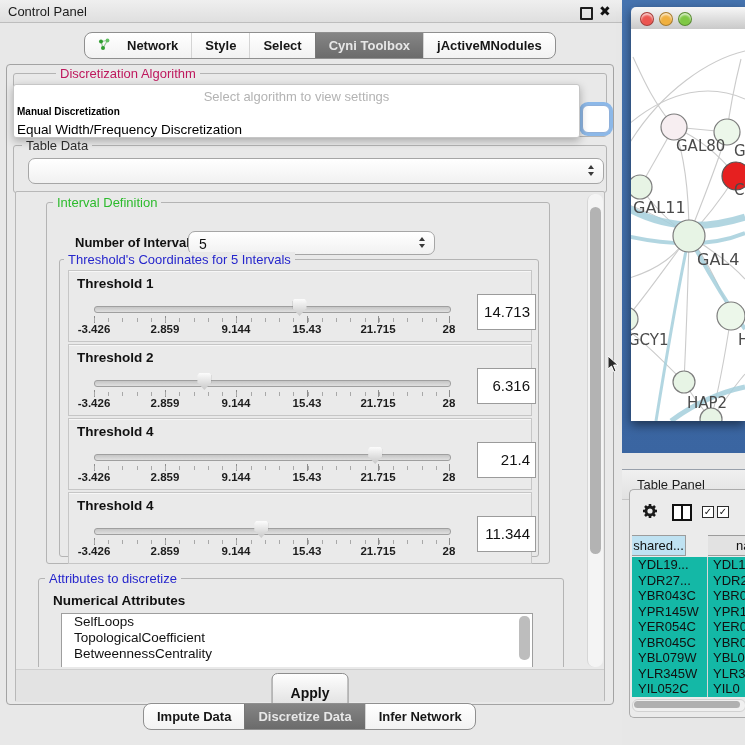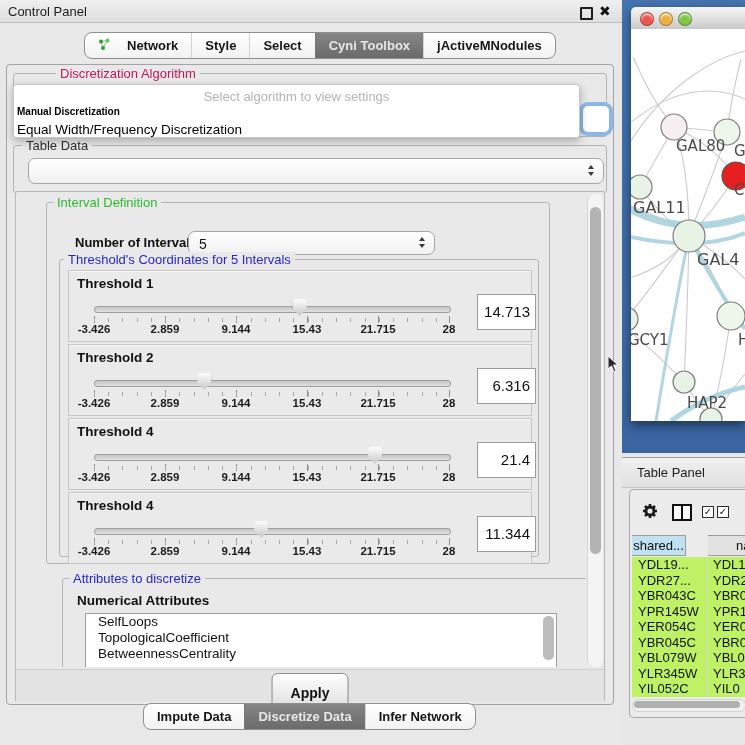--- a/index.html
+++ b/index.html
@@ -72,54 +72,54 @@
     filter:drop-shadow(0 0 1px #777);}
   .ticks-minor{position:absolute;left:25px;top:47px;width:356px;height:4px;
     background:repeating-linear-gradient(90deg,#a8a8a8 0 1px,transparent 1px 14.24px);}
   .ticks-major{position:absolute;left:25px;top:45px;width:356px;height:7px;
     background:repeating-linear-gradient(90deg,#8d8d8d 0 1px,transparent 1px 71px);}
   .ticklabels{position:absolute;left:25px;top:52px;width:356px;height:14px;}
   .ticklabel{position:absolute;transform:translateX(-50%);font-size:11.5px;font-weight:600;color:#1c1c1c;top:0;}
   .thr-value{position:absolute;left:408px;top:23px;width:52px;height:34px;background:#fff;
     border:1px solid #9b9b9b;font-size:15px;line-height:34px;text-align:right;padding-right:5px;color:#111;}
 
-  .attr-grp{left:20px;top:384px;width:524px;height:110px;margin-left:24px;}
+  .attr-grp{left:20px;top:384px;width:524px;height:110px;}
   .attr-head{position:absolute;left:14px;top:14px;font-size:13.5px;font-weight:bold;color:#111;}
   .listbox{position:absolute;left:22px;top:34px;width:470px;height:70px;background:#fff;
     border:1px solid #9e9e9e;overflow:hidden;}
   .list-item{padding-left:12px;font-size:13.5px;height:16px;line-height:16px;color:#111;}
   .listbox .lb-scroll{position:absolute;right:2px;top:2px;width:11px;height:44px;
     background:#bdbdbd;border-radius:5px;}
 
   
   .blue{left:622px;top:0;width:123px;height:453px;background:linear-gradient(180deg,#4674b0,#3a65a1);}
   .net-win{left:9px;top:7px;width:114px;height:414px;box-shadow:0 4px 10px rgba(0,0,0,.5);}
   .net-titlebar{left:0;top:0;width:114px;height:22px;border-radius:5px 0 0 0;
     background:linear-gradient(#f7f7f7,#c9c9c9);border-bottom:1px solid #9a9a9a;}
   .light{position:absolute;top:5px;width:12px;height:12px;border-radius:50%;
     border:1px solid rgba(0,0,0,.3);box-shadow:inset 0 2px 2px rgba(255,255,255,.7);}
   .net-canvas{left:0;top:22px;width:114px;height:392px;background:#fff;overflow:hidden;}
 
   .table-region{left:622px;top:453px;width:123px;height:292px;background:#e7e7e7;}
-  .tp-bar{left:0;top:4px;width:123px;height:29px;background:linear-gradient(#f0f0f0,#e1e1e1);
+  .tp-bar{left:0;top:16px;width:123px;height:29px;background:linear-gradient(#f0f0f0,#e1e1e1);
     border-top:1px solid #98a0ab;border-bottom:1px solid #c6c6c6;text-align:center;}
   .tp-title{left:15px;top:7px;font-size:13px;color:#1d1d1d;}
   .table-win{left:7px;top:36px;width:116px;height:227px;background:#ebebeb;
     border:1px solid #ababab;border-right:none;border-radius:5px 0 0 5px;overflow:hidden;}
   .tw-toolbar{left:0;top:0;width:116px;height:45px;}
   .split-ic{position:absolute;width:16px;height:13px;border:2px solid #111;background:#fff;}
   .split-ic i{position:absolute;left:7px;top:0;width:2px;height:13px;background:#111;}
   .cb{position:absolute;width:10px;height:10px;border:1.5px solid #2b2b2b;background:#fff;
     font-size:10px;line-height:10px;text-align:center;color:#111;font-weight:bold;}
   .hdr{position:absolute;top:45px;height:21px;font-size:13px;color:#111;box-sizing:border-box;
     border-top:1px solid #9c9c9c;border-bottom:1px solid #9c9c9c;line-height:20px;}
   .hdr1{left:2px;width:54px;background:#bfe2f2;text-align:center;border-right:1px solid #9c9c9c;}
   .hdr2{left:78px;width:38px;background:#e2e2e2;padding-left:28px;}
   .grid-rows{position:absolute;left:2px;top:67px;width:114px;}
-  .grow{position:relative;height:15.5px;font-size:13px;color:#111;background:#bef264;}
+  .grow{position:relative;height:15.5px;font-size:13px;color:#111;background:#14b8a6;}
   .gc1{position:absolute;left:6px;top:0;width:69px;height:15.5px;line-height:15.5px;overflow:hidden;}
   .gcsep{position:absolute;left:75px;top:0;width:1px;height:15.5px;background:#d8d8d8;}
   .gc2{position:absolute;left:81px;top:0;width:33px;height:15.5px;line-height:15.5px;overflow:hidden;}
   .hscroll{position:absolute;left:2px;top:209px;width:112px;height:11px;background:#f0f0f0;
     border:1px solid #d2d2d2;border-radius:6px;}
   .hthumb{position:absolute;left:1px;top:1px;width:106px;height:7px;background:#b0b0b0;border-radius:4px;}
 
   
   .popup{left:13px;top:84px;width:565px;height:52px;background:#fff;border:1px solid #c6c6c6;
     border-radius:3px;box-shadow:0 3px 8px rgba(0,0,0,.28);z-index:40;}

